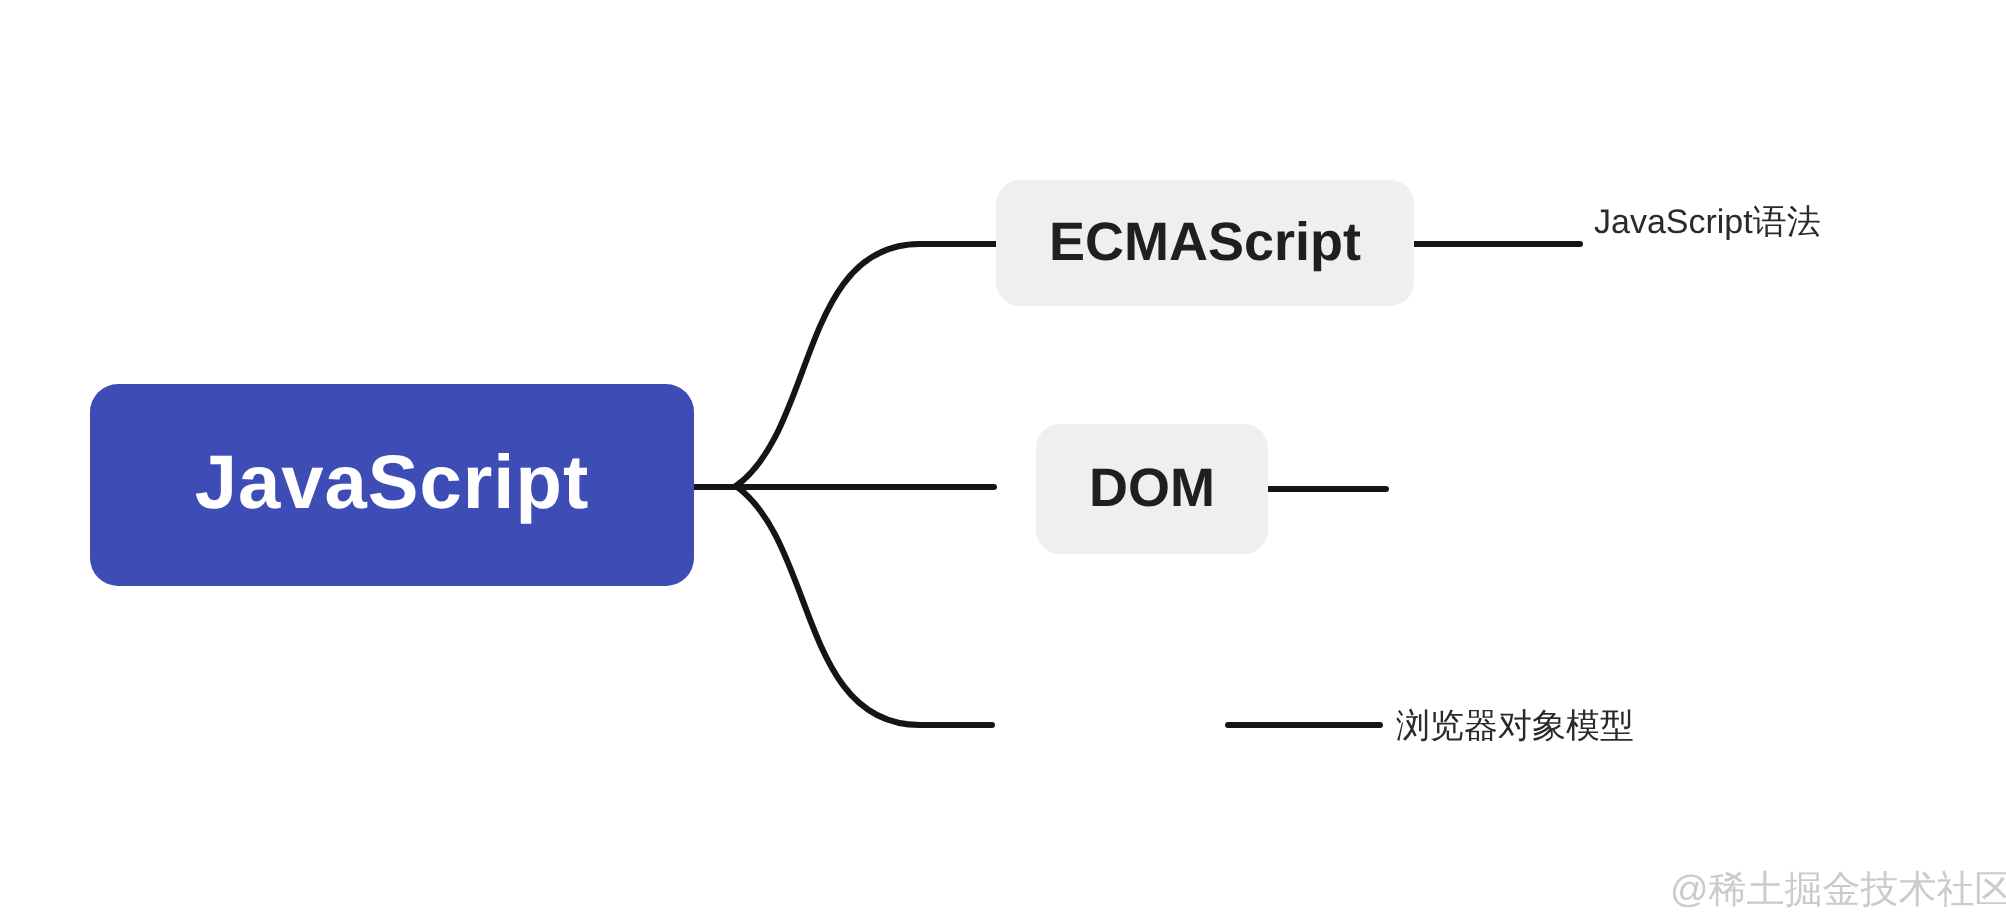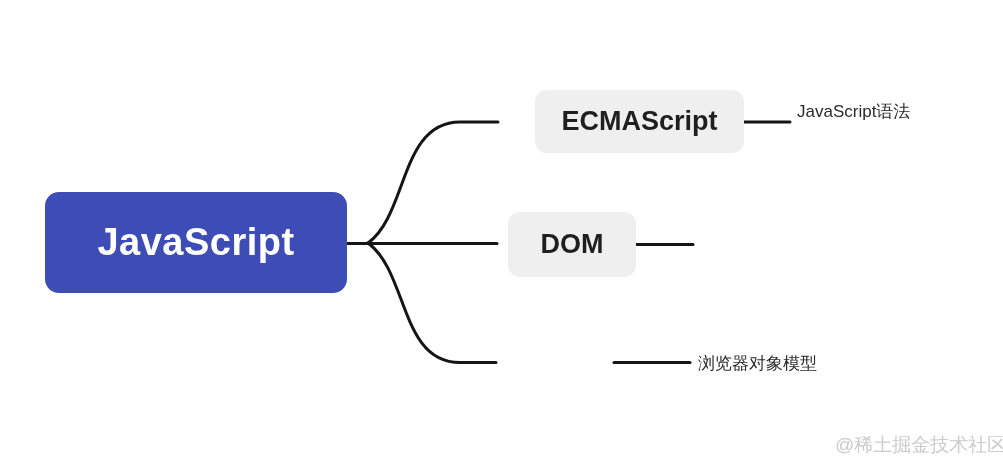--- a/index.html
+++ b/index.html
@@ -43,24 +43,23 @@
     font-size: 38px;
     font-weight: 700;
     letter-spacing: 0.5px;
   }
   .node-branch {
     background: #efeff0;
     border-radius: 12px;
     color: #1f1f1f;
     font-size: 27px;
     font-weight: 700;
-    margin-left: 37px;
   }
   .node-ecmascript { left: 498px; top: 90px;  width: 209px; height: 63px; }
-  .node-dom        { left: 471px; top: 212px; width: 128px; height: 65px; }
+  .node-dom        { left: 518px; top: 212px; width: 116px; height: 65px; }
   .node-bom        { left: 496px; top: 330px; width: 118px; height: 65px; }
   .leaf {
     position: absolute;
     transform: translateY(-50%);
     color: #2a2a2a;
     font-size: 17px;
     font-weight: 400;
     white-space: nowrap;
   }
   .leaf-1 { left: 797px; top: 111px; }

